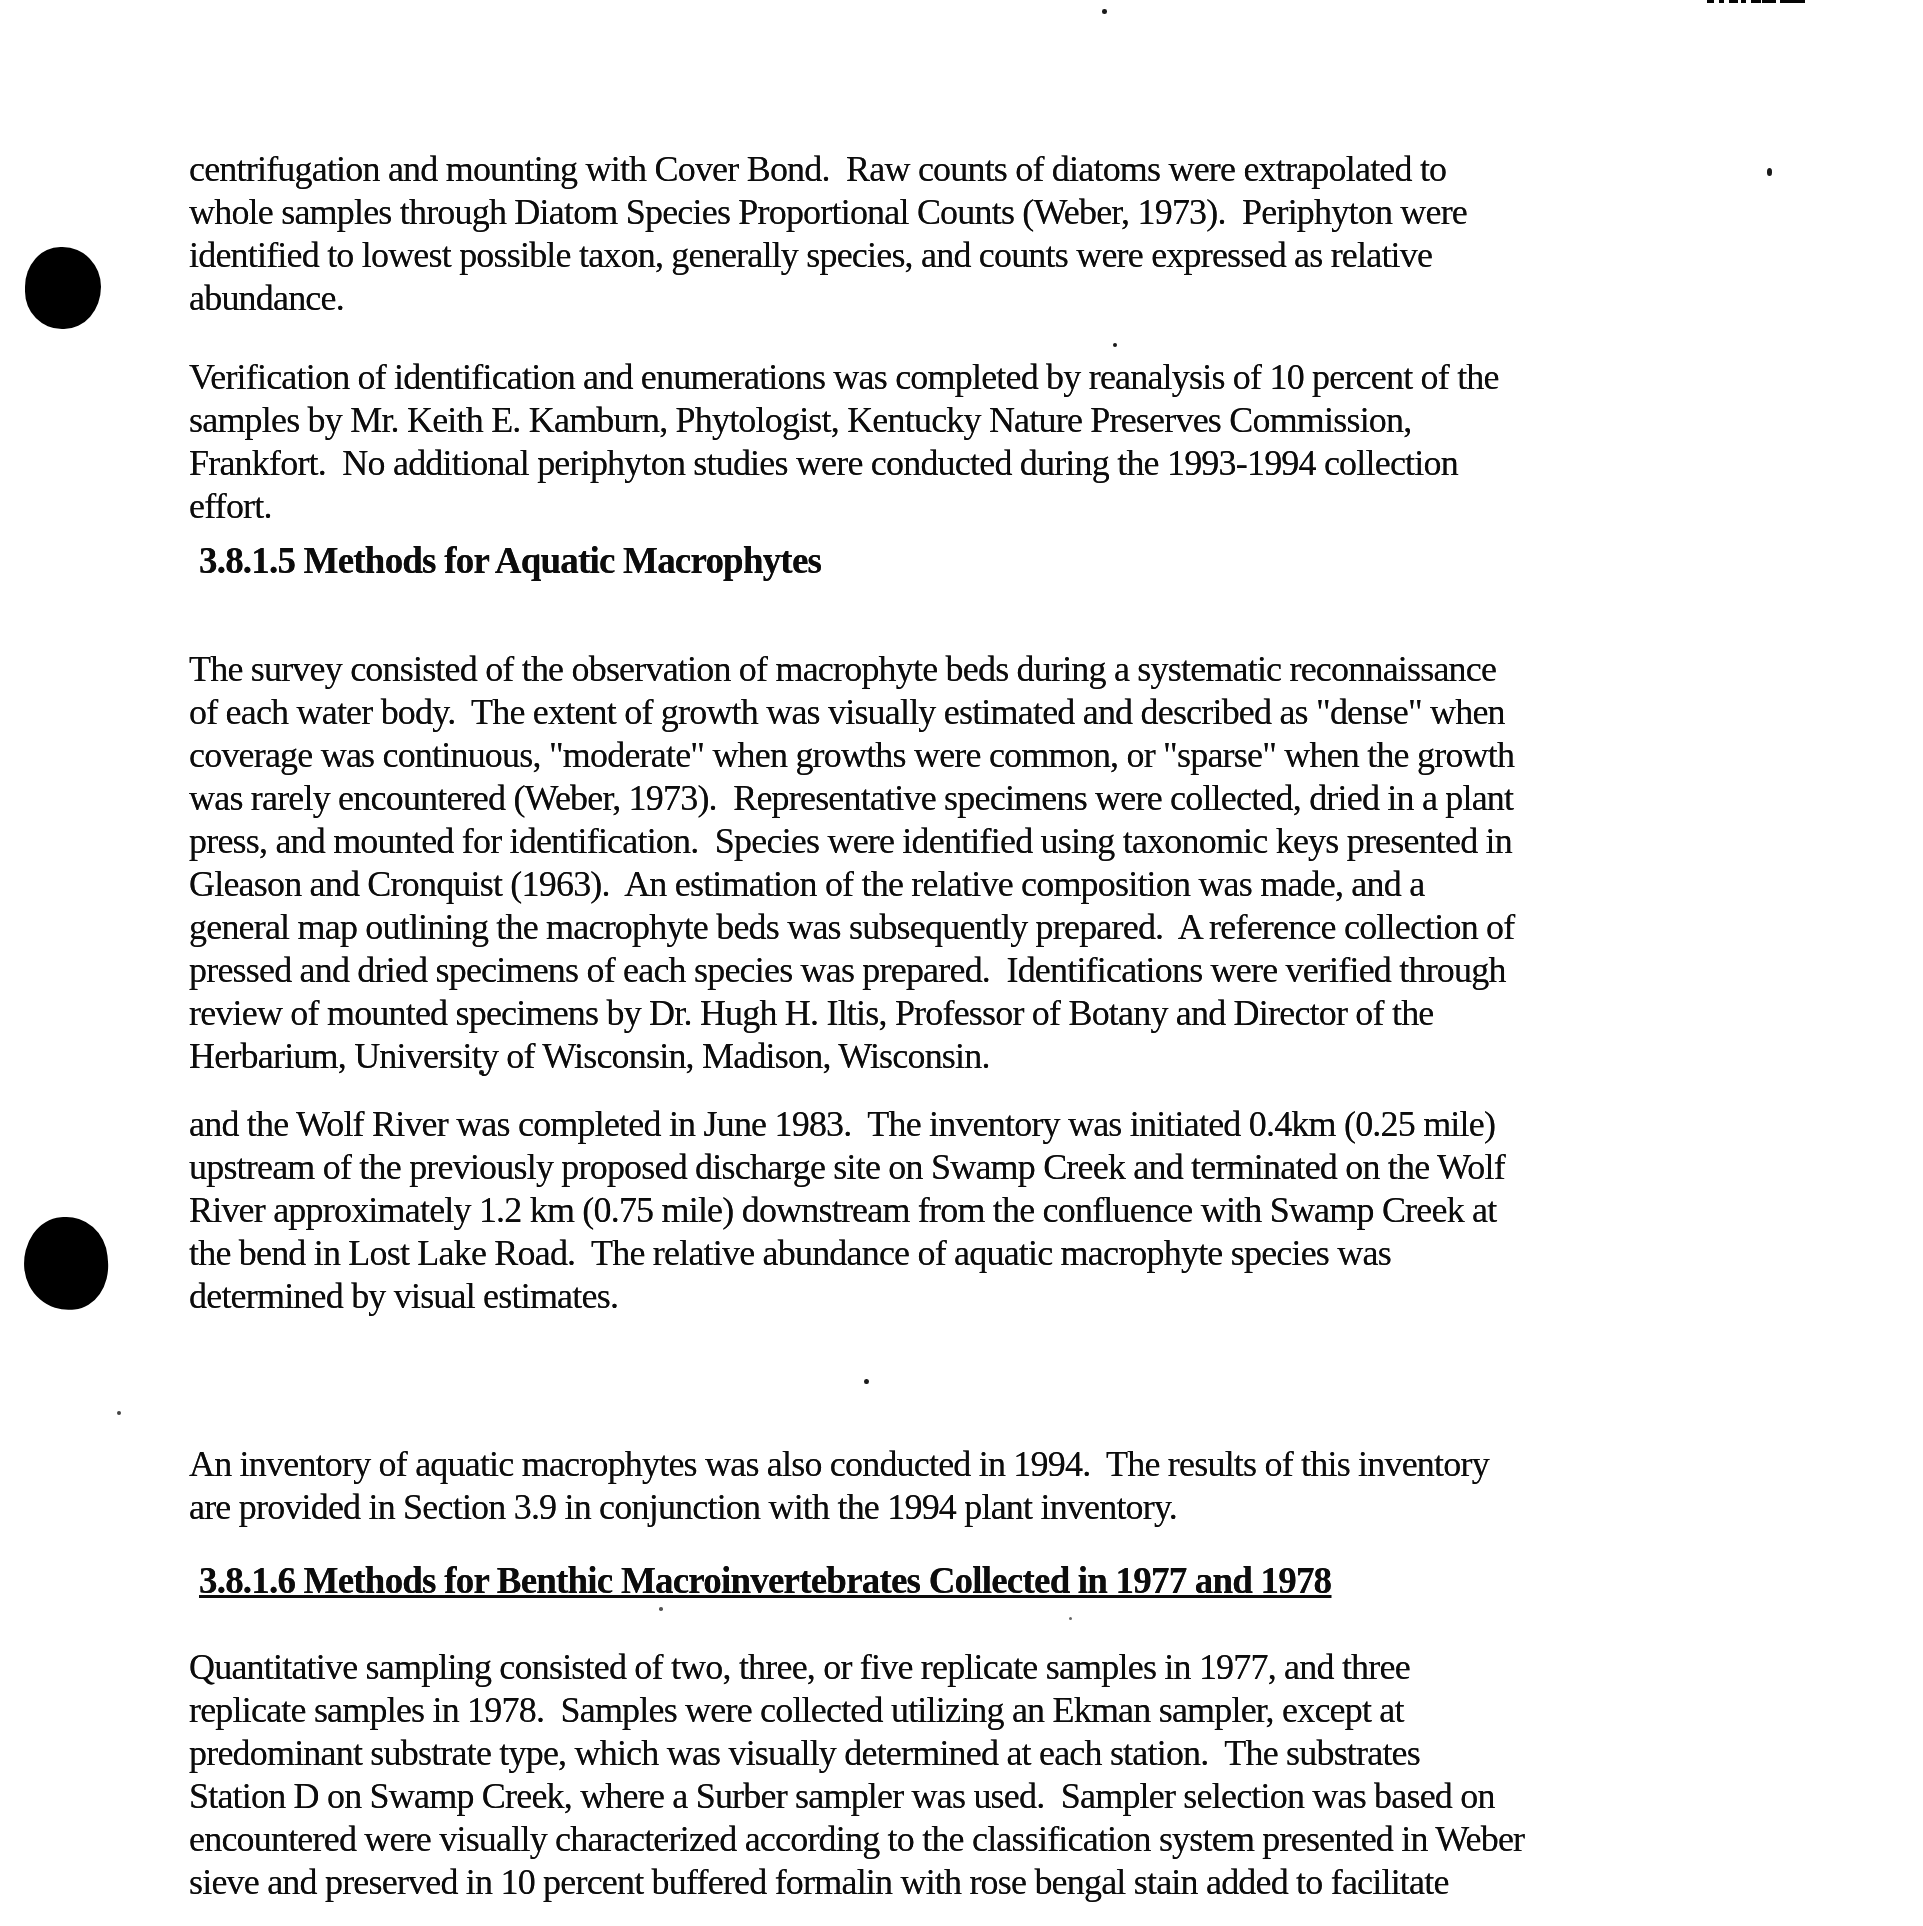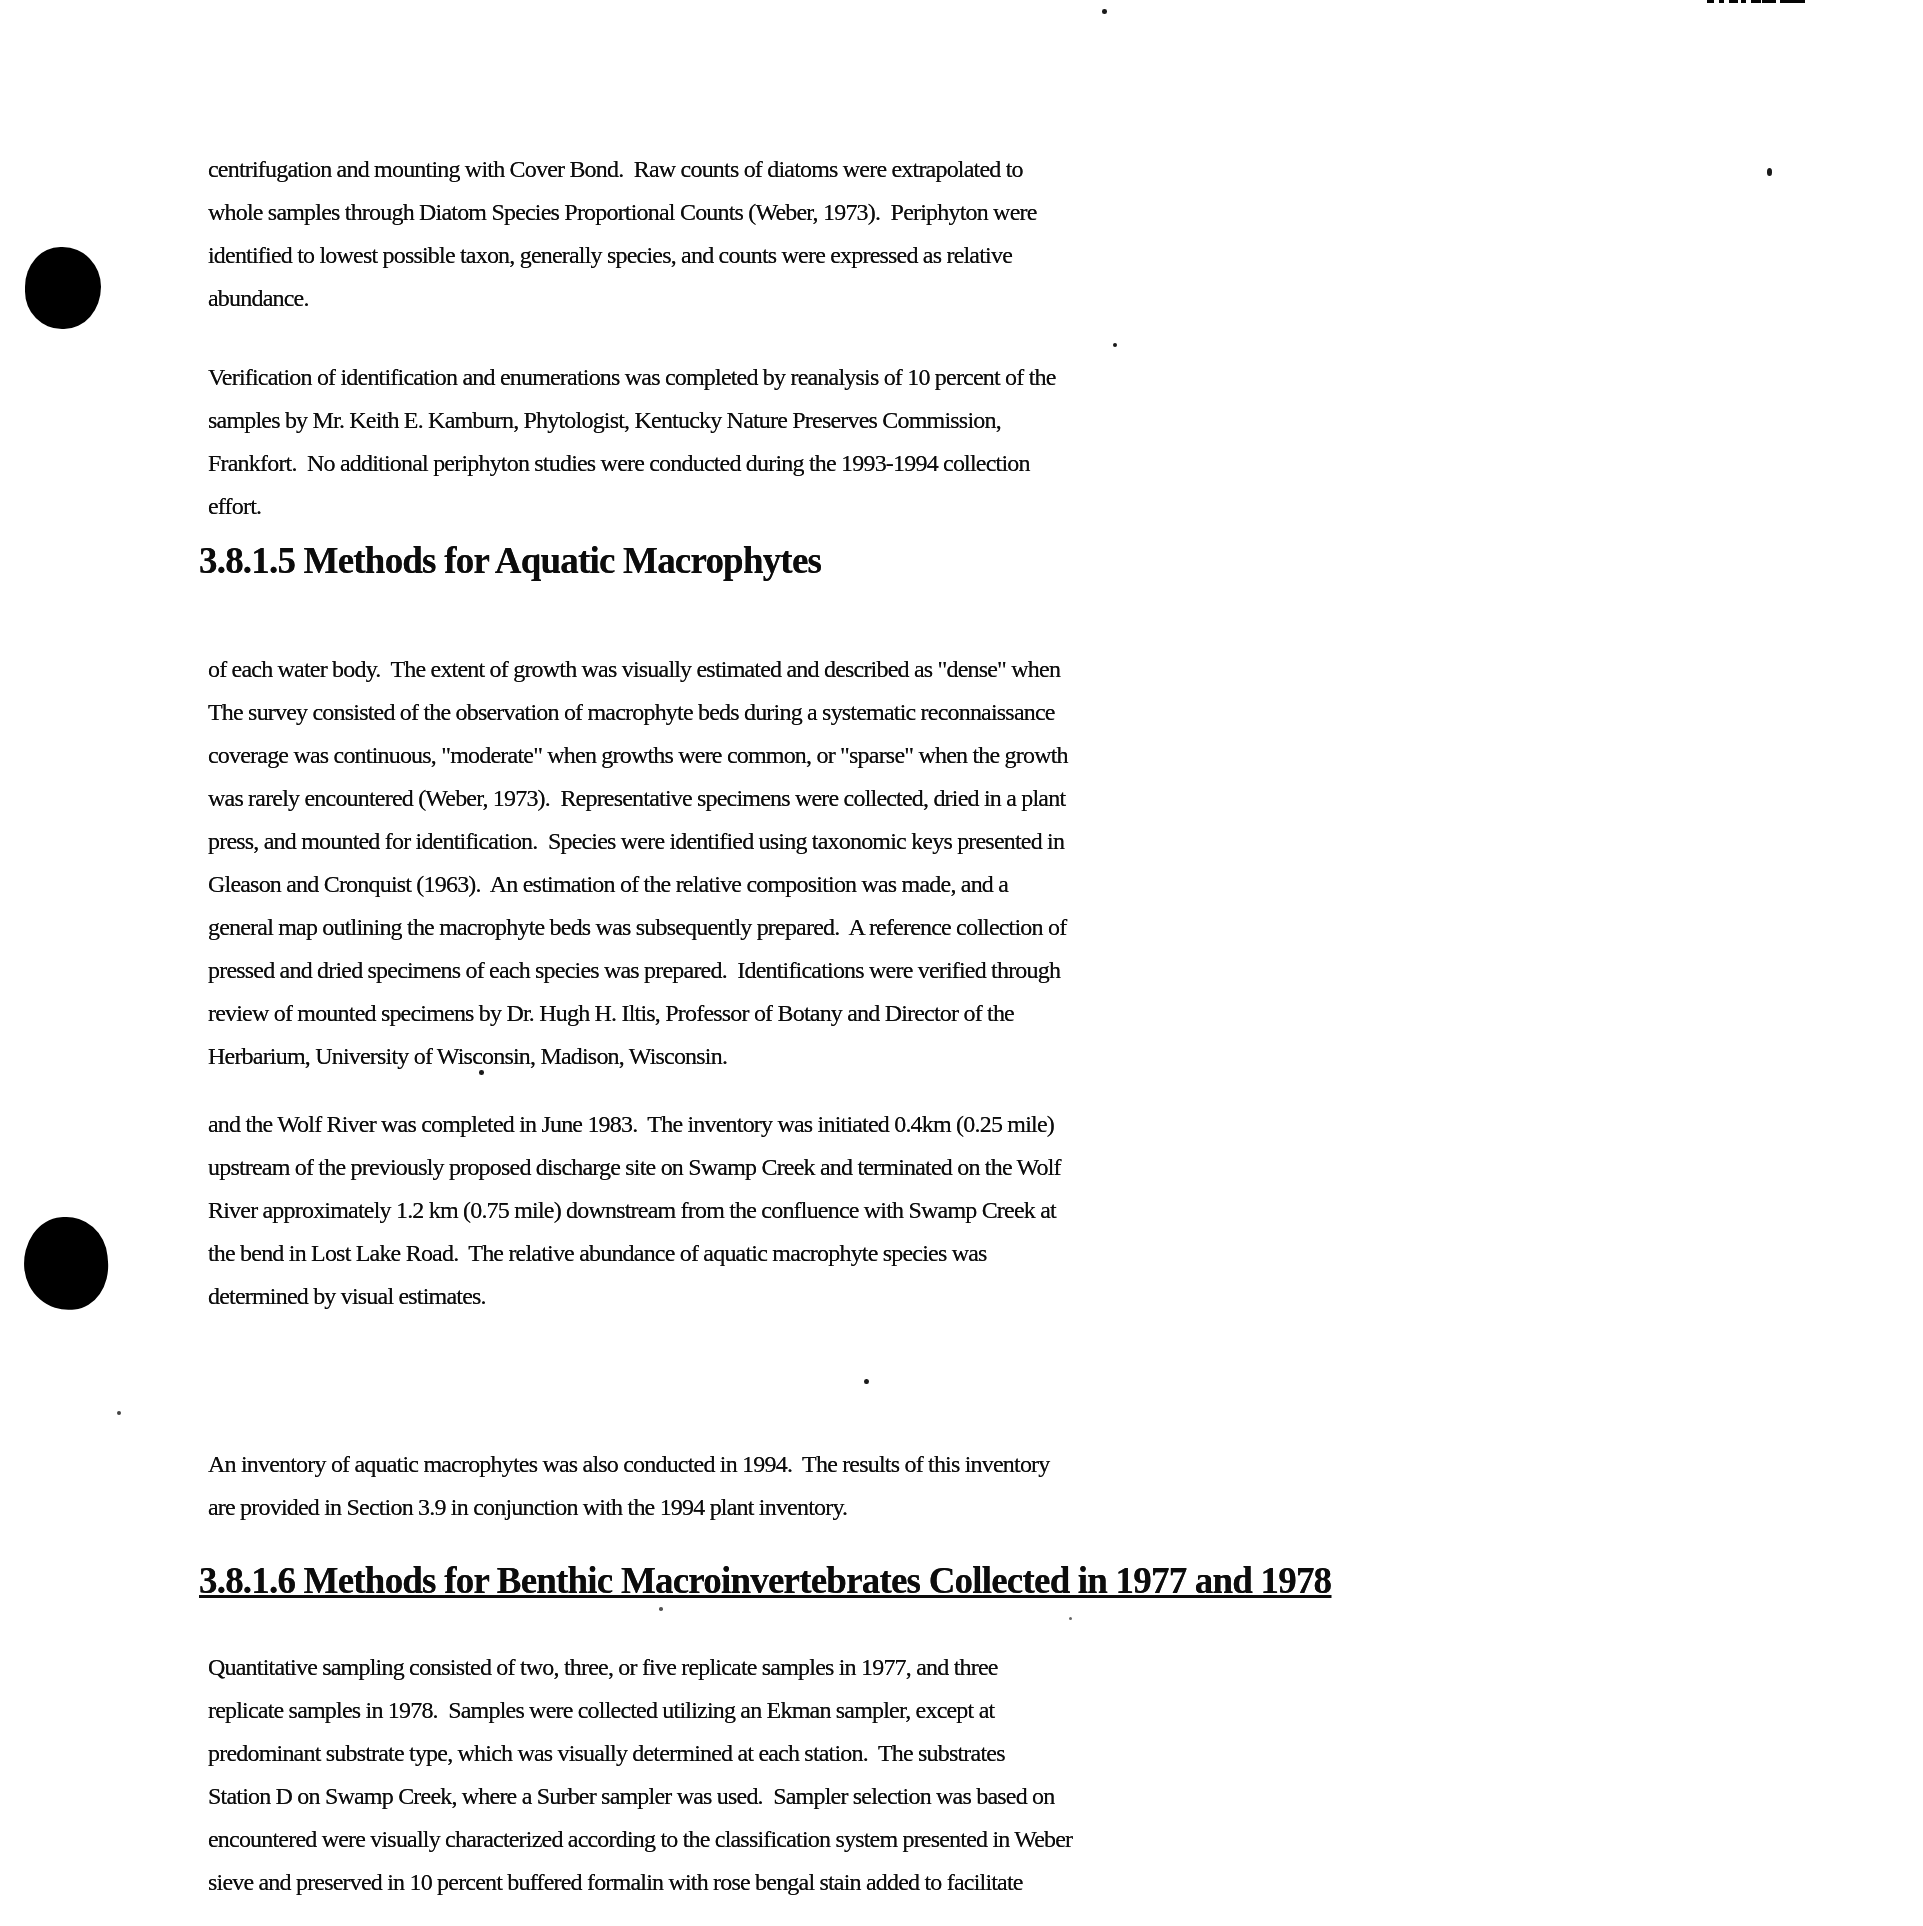--- a/index.html
+++ b/index.html
@@ -8,23 +8,23 @@
     width:1923px;
     height:2508px;
     background:#ffffff;
     overflow:hidden;
     font-family:"Liberation Serif", serif;
     color:#0c0c0c;
   }
   
   .para{
     position:absolute;
-    left:208px;
+    left:189px;
     width:1564px;
-    font-size:24px;
+    font-size:36px;
     line-height:43px;
     letter-spacing:-0.8px;
     text-shadow:0 0 0.6px rgba(10,10,10,0.75);
   }
   .para .line{white-space:pre;height:43px;}
   .heading{
     position:absolute;
     left:199px;
     width:1564px;
     font-size:37px;
@@ -91,22 +91,22 @@
   <div class="para" id="p2">
       <div class="line">Verification of identification and enumerations was completed by reanalysis of 10 percent of the</div>
       <div class="line">samples by Mr. Keith E. Kamburn, Phytologist, Kentucky Nature Preserves Commission,</div>
       <div class="line">Frankfort.  No additional periphyton studies were conducted during the 1993-1994 collection</div>
       <div class="line">effort.</div>
     </div>
 
   <div class="heading" id="h1">3.8.1.5 Methods for Aquatic Macrophytes</div>
 
   <div class="para" id="p3">
+      <div class="line">The survey consisted of the observation of macrophyte beds during a systematic reconnaissance</div>
       <div class="line">of each water body.  The extent of growth was visually estimated and described as "dense" when</div>
-      <div class="line">The survey consisted of the observation of macrophyte beds during a systematic reconnaissance</div>
       <div class="line">coverage was continuous, "moderate" when growths were common, or "sparse" when the growth</div>
       <div class="line">was rarely encountered (Weber, 1973).  Representative specimens were collected, dried in a plant</div>
       <div class="line">press, and mounted for identification.  Species were identified using taxonomic keys presented in</div>
       <div class="line">Gleason and Cronquist (1963).  An estimation of the relative composition was made, and a</div>
       <div class="line">general map outlining the macrophyte beds was subsequently prepared.  A reference collection of</div>
       <div class="line">pressed and dried specimens of each species was prepared.  Identifications were verified through</div>
       <div class="line">review of mounted specimens by Dr. Hugh H. Iltis, Professor of Botany and Director of the</div>
       <div class="line">Herbarium, University of Wisconsin, Madison, Wisconsin.</div>
     </div>
 

